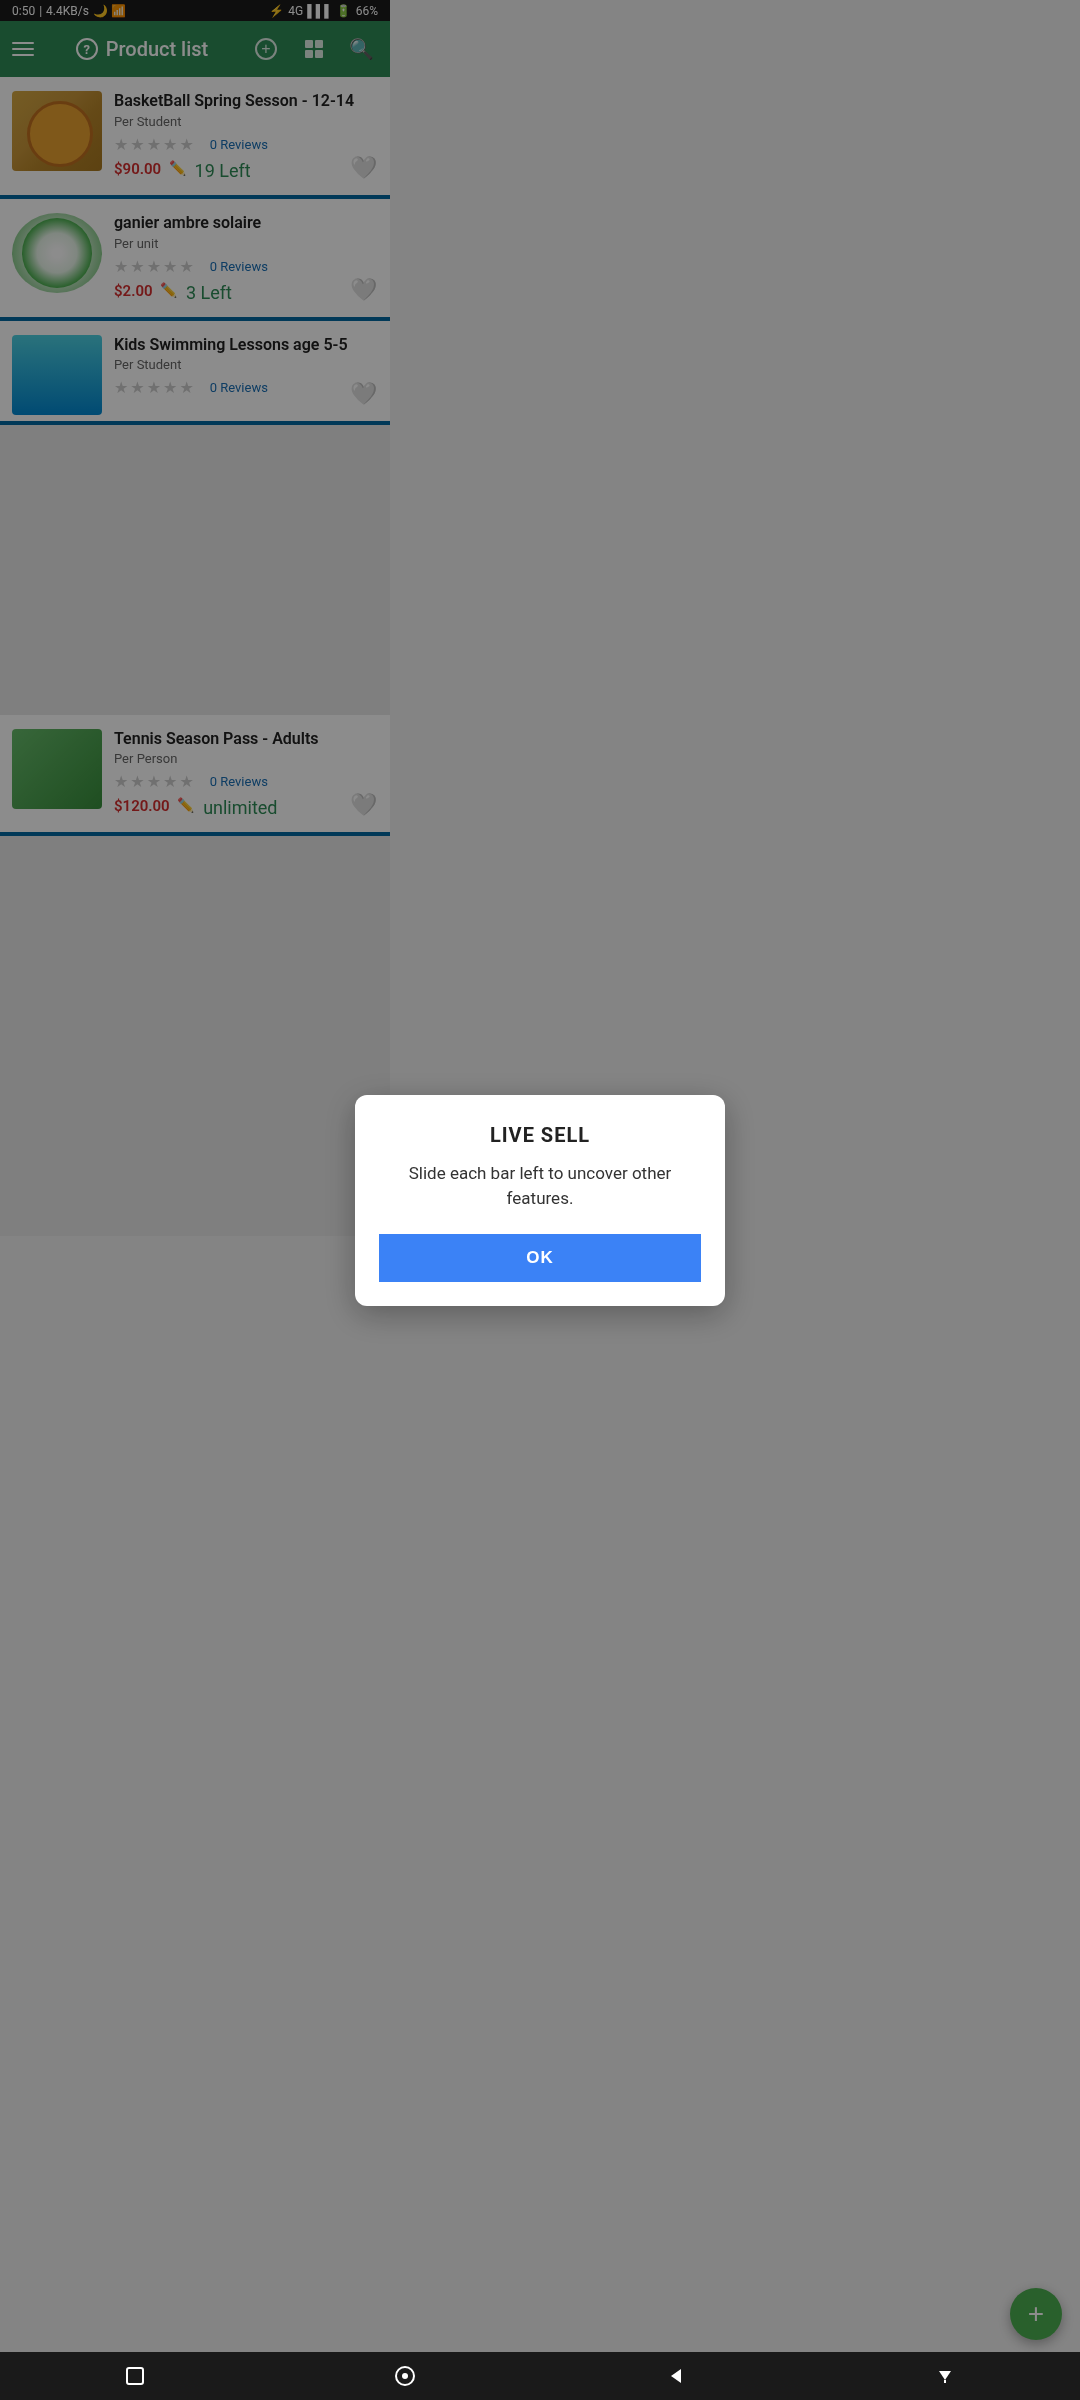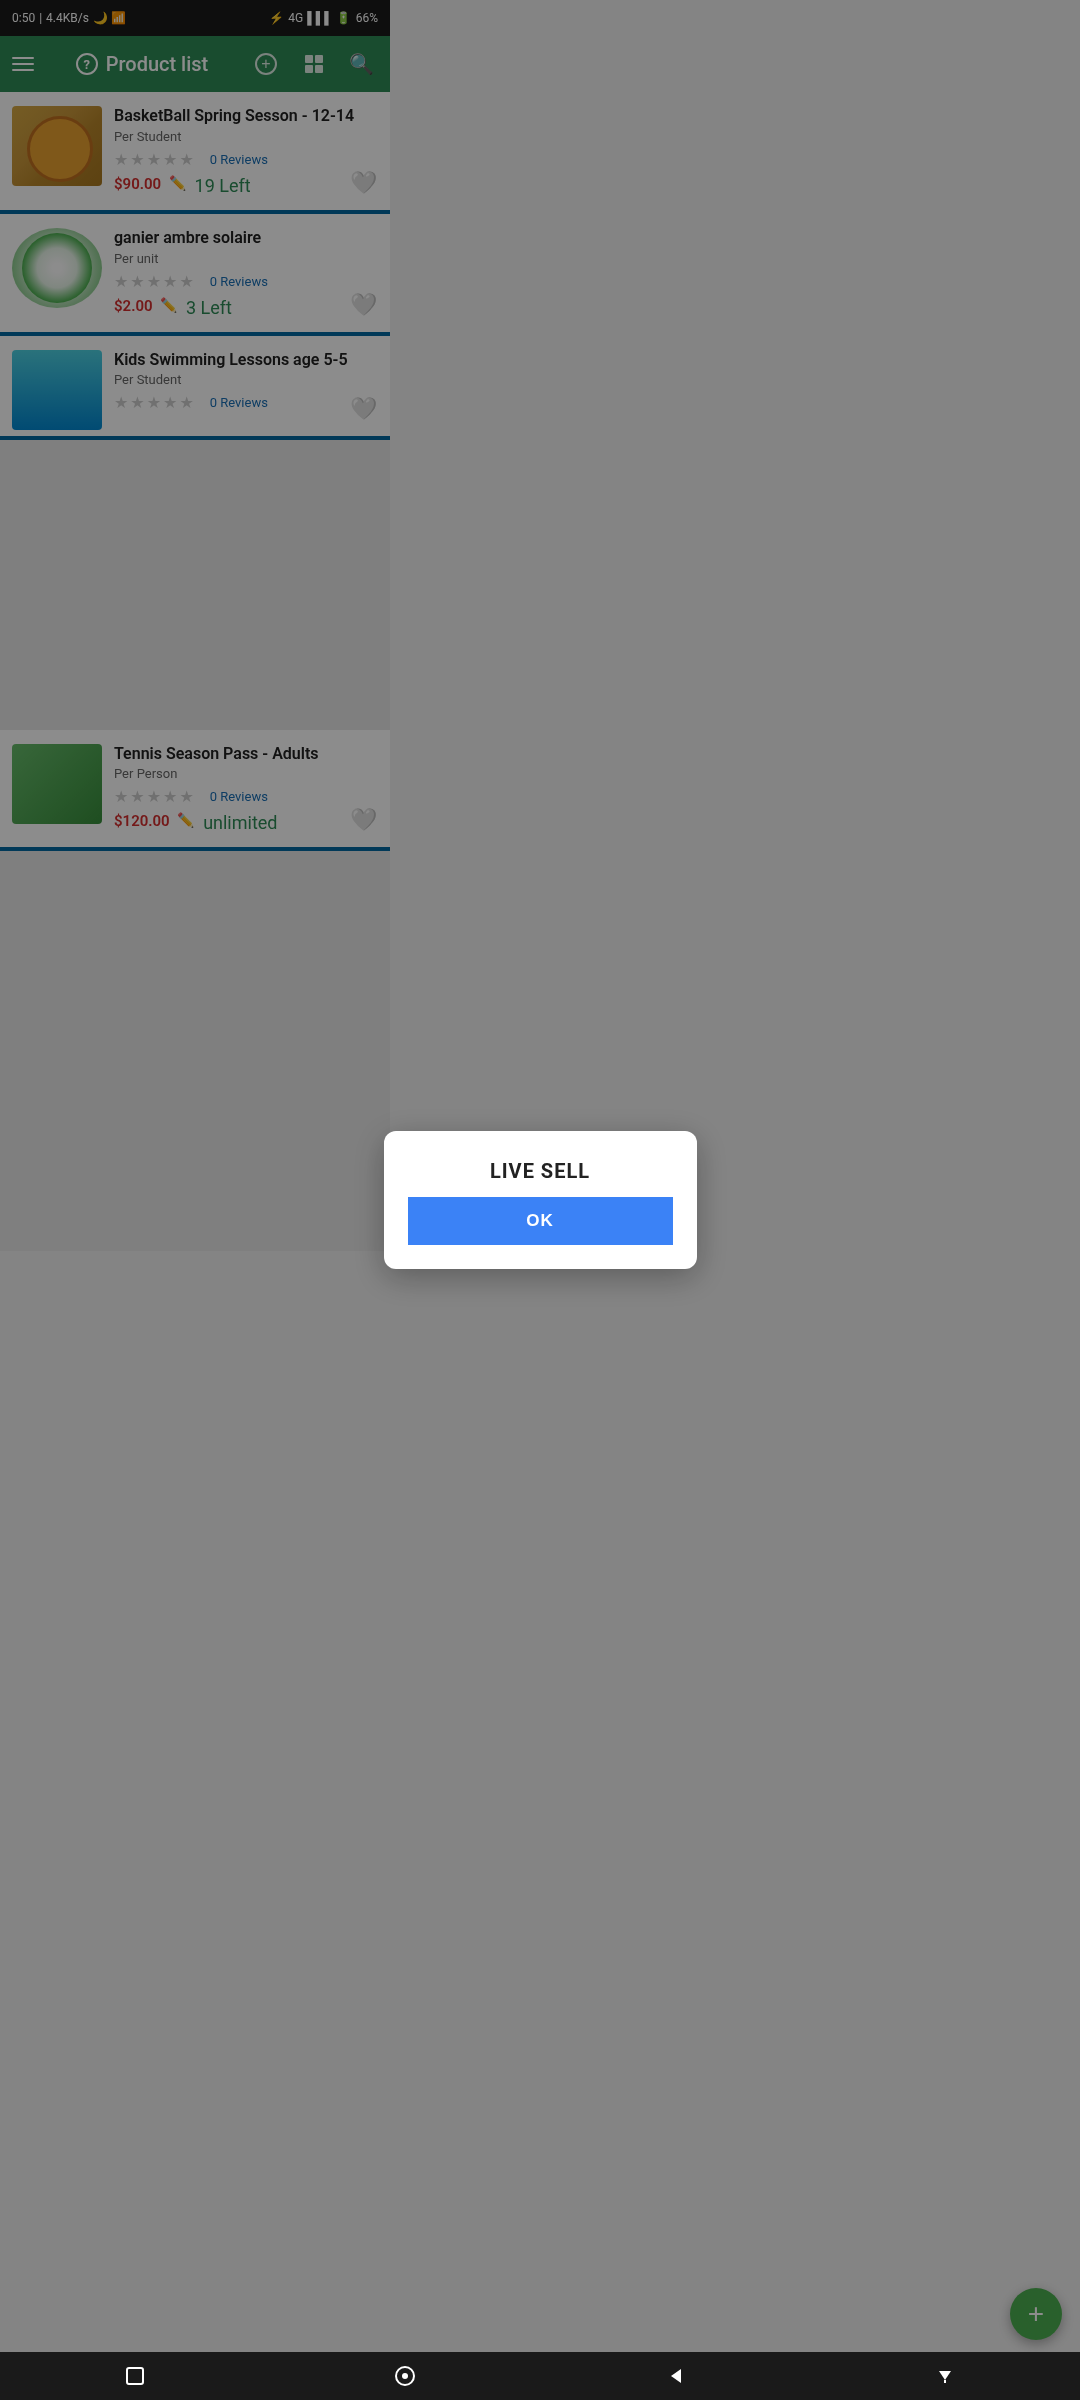--- a/index.html
+++ b/index.html
@@ -14,21 +14,21 @@
     }
 
     
     .status-bar {
       background: #1a1a1a;
       color: white;
       font-size: 12px;
       padding: 6px 12px;
       display: flex;
       justify-content: space-between;
-      height: 36px;
+      height: 21px;
     }
     .status-left { display: flex; align-items: center; gap: 4px; }
     .status-right { display: flex; align-items: center; gap: 4px; }
 
     
     .app-bar {
       background: #2e8b57;
       color: white;
       height: 56px;
       display: flex;
@@ -190,21 +190,21 @@
       z-index: 100;
       display: flex;
       align-items: center;
       justify-content: center;
     }
 
     
     .modal {
       background: white;
       border-radius: 12px;
-      width: 313px;
+      width: 370px;
       padding: 28px 24px 24px;
       text-align: center;
       box-shadow: 0 8px 32px rgba(0,0,0,0.3);
     }
     .modal-title {
       font-size: 20px;
       font-weight: 700;
       color: #222;
       letter-spacing: 1px;
       margin-bottom: 14px;
@@ -464,20 +464,21 @@
     <button class="heart-btn">🤍</button>
   </div>
 
   <div style="height: 400px; background: #e8e8e8;"></div>
 
 </div>
 
 <div class="overlay">
   <div class="modal">
     <div class="modal-title">LIVE SELL</div>
+    <div class="modal-body">Slide each bar left to uncover other features.</div>
     <button class="modal-ok-btn">OK</button>
   </div>
 </div>
 
 <button class="fab">+</button>
 
 <div class="bottom-nav">
   <div class="nav-icon">
     <svg width="20" height="20" viewBox="0 0 20 20" fill="white">
       <rect x="2" y="2" width="16" height="16" rx="2" fill="none" stroke="white" stroke-width="2"></rect>

